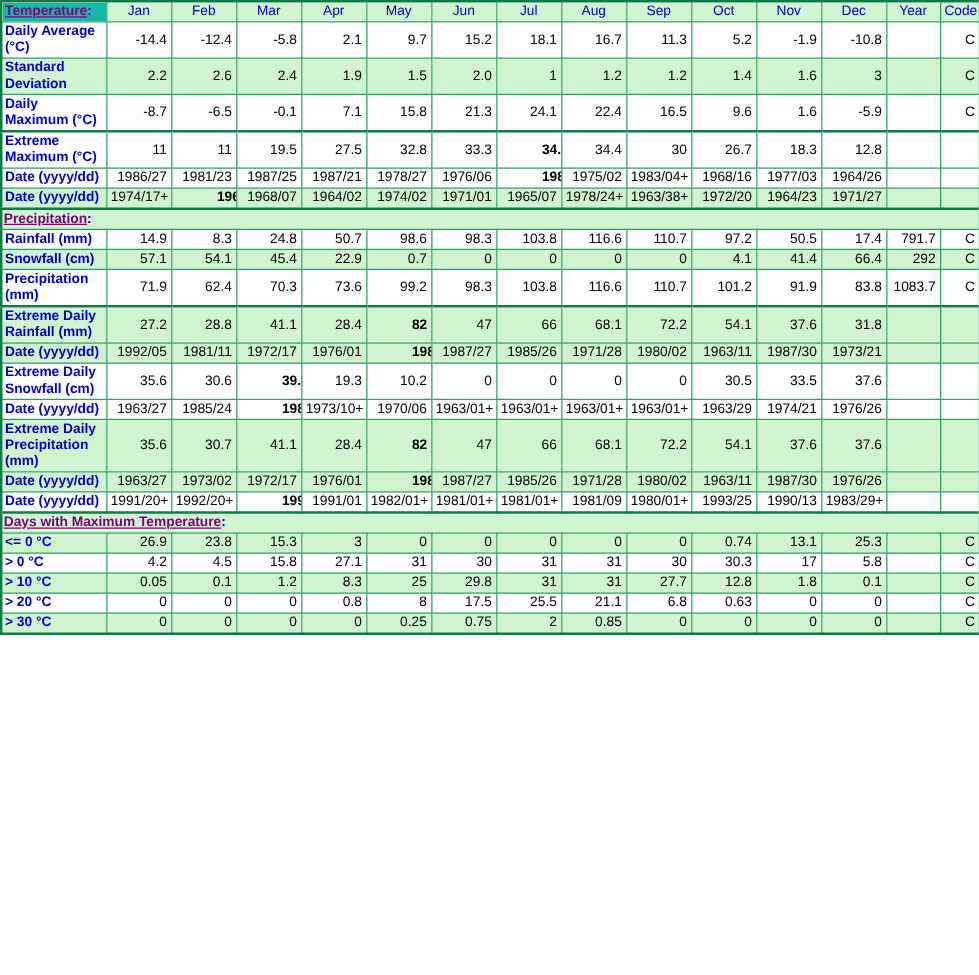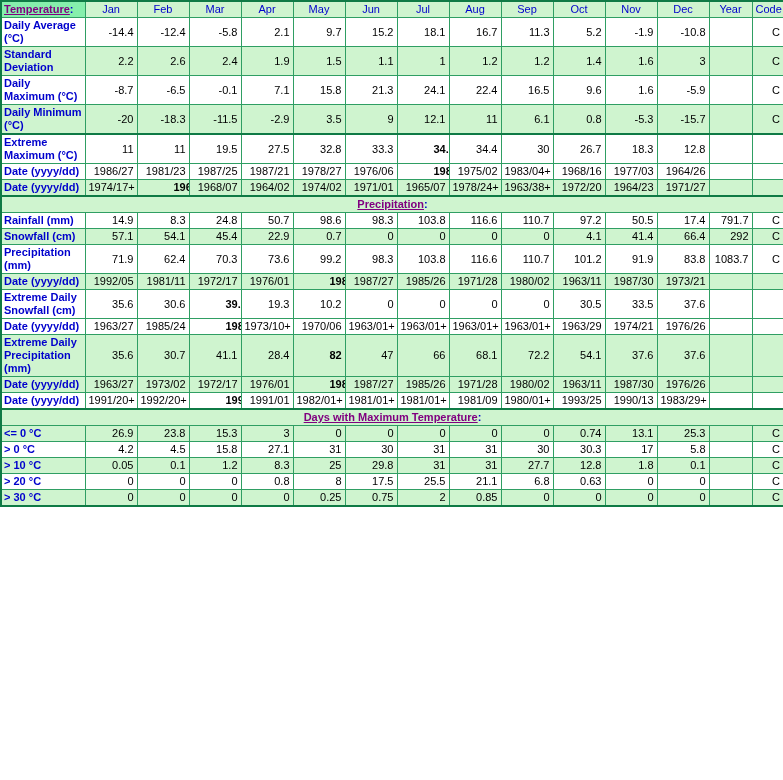--- a/index.html
+++ b/index.html
@@ -33,28 +33,28 @@
     text-align: left;
     padding: 1px 2px;
   }
   td.num { text-align: right; }
   td.b { font-weight: bold; padding-left: 36px; }
   td.month-h {
     color: #0000CC;
     font-weight: normal;
     text-align: center;
   }
-  tr.green td.hcell-label { background: #86efac; }
+  tr.green td.hcell-label { background: #14b8a6; }
   a.section-link {
     color: #800080;
     font-weight: bold;
     text-decoration: underline;
   }
   span.colon { color: #0000CC; font-weight: bold; }
-  td.section-cell { text-align: center; padding: 1px 12px; }
+  td.section-cell { text-align: left; padding: 1px 1px; }
 </style>
 </head>
 <body>
 
 <table class="climate">
   <colgroup>
     <col class="label-col">
     <col class="month-col">
       <col class="month-col">
       <col class="month-col">
@@ -105,21 +105,21 @@
         <td class="num"></td>
         <td class="num">C</td>
       </tr>
       <tr class="green">
         <td class="row-label">Standard Deviation</td>
         <td class="num">2.2</td>
         <td class="num">2.6</td>
         <td class="num">2.4</td>
         <td class="num">1.9</td>
         <td class="num">1.5</td>
-        <td class="num">1.1</td>
+        <td class="num">2.0</td>
         <td class="num">1</td>
         <td class="num">1.2</td>
         <td class="num">1.2</td>
         <td class="num">1.4</td>
         <td class="num">1.6</td>
         <td class="num">3</td>
         <td class="num"></td>
         <td class="num">C</td>
       </tr>
       <tr class="white">
@@ -129,37 +129,20 @@
         <td class="num">-0.1</td>
         <td class="num">7.1</td>
         <td class="num">15.8</td>
         <td class="num">21.3</td>
         <td class="num">24.1</td>
         <td class="num">22.4</td>
         <td class="num">16.5</td>
         <td class="num">9.6</td>
         <td class="num">1.6</td>
         <td class="num">-5.9</td>
-        <td class="num"></td>
-        <td class="num">C</td>
-      </tr>
-      <tr class="green">
-        <td class="row-label">Daily Minimum (°C)</td>
-        <td class="num">-20</td>
-        <td class="num">-18.3</td>
-        <td class="num">-11.5</td>
-        <td class="num">-2.9</td>
-        <td class="num">3.5</td>
-        <td class="num">9</td>
-        <td class="num">12.1</td>
-        <td class="num">11</td>
-        <td class="num">6.1</td>
-        <td class="num">0.8</td>
-        <td class="num">-5.3</td>
-        <td class="num">-15.7</td>
         <td class="num"></td>
         <td class="num">C</td>
       </tr>
       <tr class="white thick-top">
         <td class="row-label">Extreme Maximum (°C)</td>
         <td class="num">11</td>
         <td class="num">11</td>
         <td class="num">19.5</td>
         <td class="num">27.5</td>
         <td class="num">32.8</td>
@@ -254,20 +237,37 @@
         <td class="num">98.3</td>
         <td class="num">103.8</td>
         <td class="num">116.6</td>
         <td class="num">110.7</td>
         <td class="num">101.2</td>
         <td class="num">91.9</td>
         <td class="num">83.8</td>
         <td class="num">1083.7</td>
         <td class="num">C</td>
       </tr>
+      <tr class="green thick-top">
+        <td class="row-label">Extreme Daily Rainfall (mm)</td>
+        <td class="num">27.2</td>
+        <td class="num">28.8</td>
+        <td class="num">41.1</td>
+        <td class="num">28.4</td>
+        <td class="num b">82</td>
+        <td class="num">47</td>
+        <td class="num">66</td>
+        <td class="num">68.1</td>
+        <td class="num">72.2</td>
+        <td class="num">54.1</td>
+        <td class="num">37.6</td>
+        <td class="num">31.8</td>
+        <td class="num"></td>
+        <td class="num"></td>
+      </tr>
       <tr class="green">
         <td class="row-label">Date (yyyy/dd)</td>
         <td class="num">1992/05</td>
         <td class="num">1981/11</td>
         <td class="num">1972/17</td>
         <td class="num">1976/01</td>
         <td class="num b">1984/23</td>
         <td class="num">1987/27</td>
         <td class="num">1985/26</td>
         <td class="num">1971/28</td>

